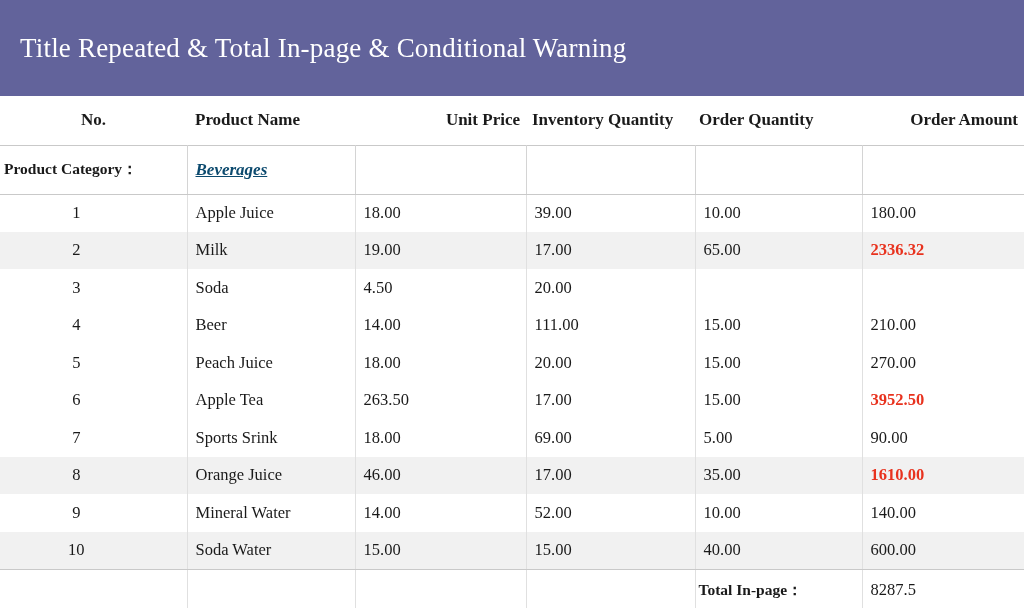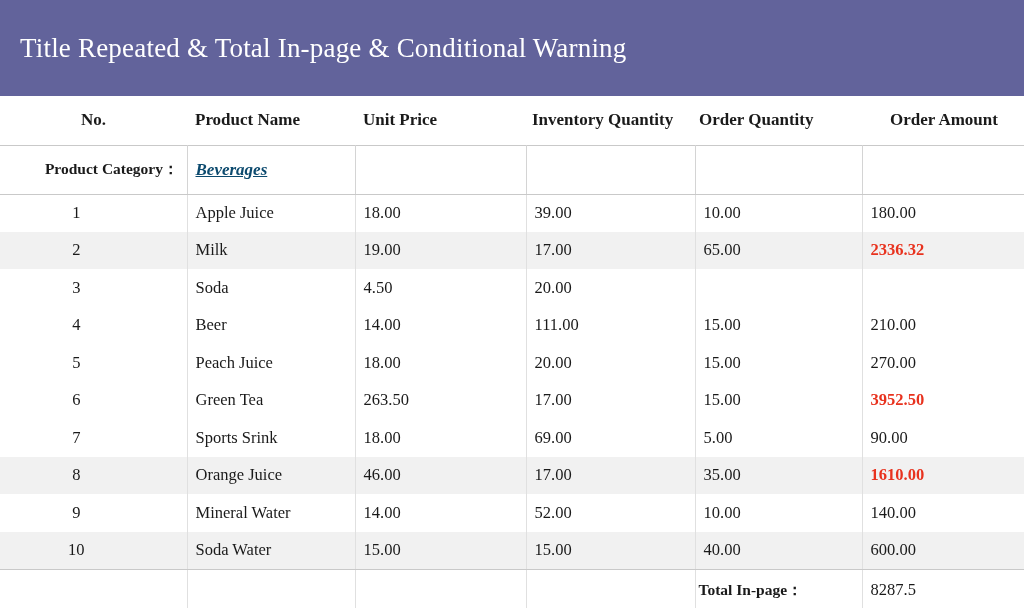--- a/index.html
+++ b/index.html
@@ -60,38 +60,38 @@
     font-weight: bold;
     font-size: 17px;
     text-align: center;
     padding: 0 6px;
     box-sizing: border-box;
     white-space: nowrap;
     overflow: hidden;
   }
   tr.col-head td.h-no      { text-align: center; }
   tr.col-head td.h-name    { text-align: left;  padding-left: 8px; }
-  tr.col-head td.h-price   { text-align: left;  padding-left: 8px; }
+  tr.col-head td.h-price   { text-align: right;  padding-left: 8px; }
   tr.col-head td.h-inv     { text-align: left;  padding-left: 6px; }
   tr.col-head td.h-ord     { text-align: left;  padding-left: 4px; }
-  tr.col-head td.h-amt     { text-align: center;  padding-left: 8px; }
+  tr.col-head td.h-amt     { text-align: right;  padding-left: 8px; }
 
   
   tr.group-row td {
     height: 49px;
     border-top: 1.5px solid #c9c9c9;
     border-bottom: 1.5px solid #c9c9c9;
     padding: 0 8px;
     box-sizing: border-box;
     white-space: nowrap;
   }
   tr.group-row td.g-label {
     font-weight: bold;
     font-size: 15.5px;
-    text-align: right;
+    text-align: left;
     padding-left: 4px;
     border-right: 1.5px solid #d4d4d4;
   }
   tr.group-row td.g-value {
     border-right: 1.5px solid #d4d4d4;
     padding-left: 8px;
   }
   tr.group-row td.g-blank {
     border-right: 1.5px solid #d4d4d4;
   }
@@ -229,21 +229,21 @@
       <tr class="data-row">
         <td class="cell-no">5</td>
         <td>Peach Juice</td>
         <td>18.00</td>
         <td>20.00</td>
         <td>15.00</td>
         <td class="last">270.00</td>
       </tr>
       <tr class="data-row">
         <td class="cell-no">6</td>
-        <td>Green Tea</td>
+        <td>Apple Tea</td>
         <td>263.50</td>
         <td>17.00</td>
         <td>15.00</td>
         <td class="last warn">3952.50</td>
       </tr>
       <tr class="data-row">
         <td class="cell-no">7</td>
         <td>Sports Srink</td>
         <td>18.00</td>
         <td>69.00</td>

